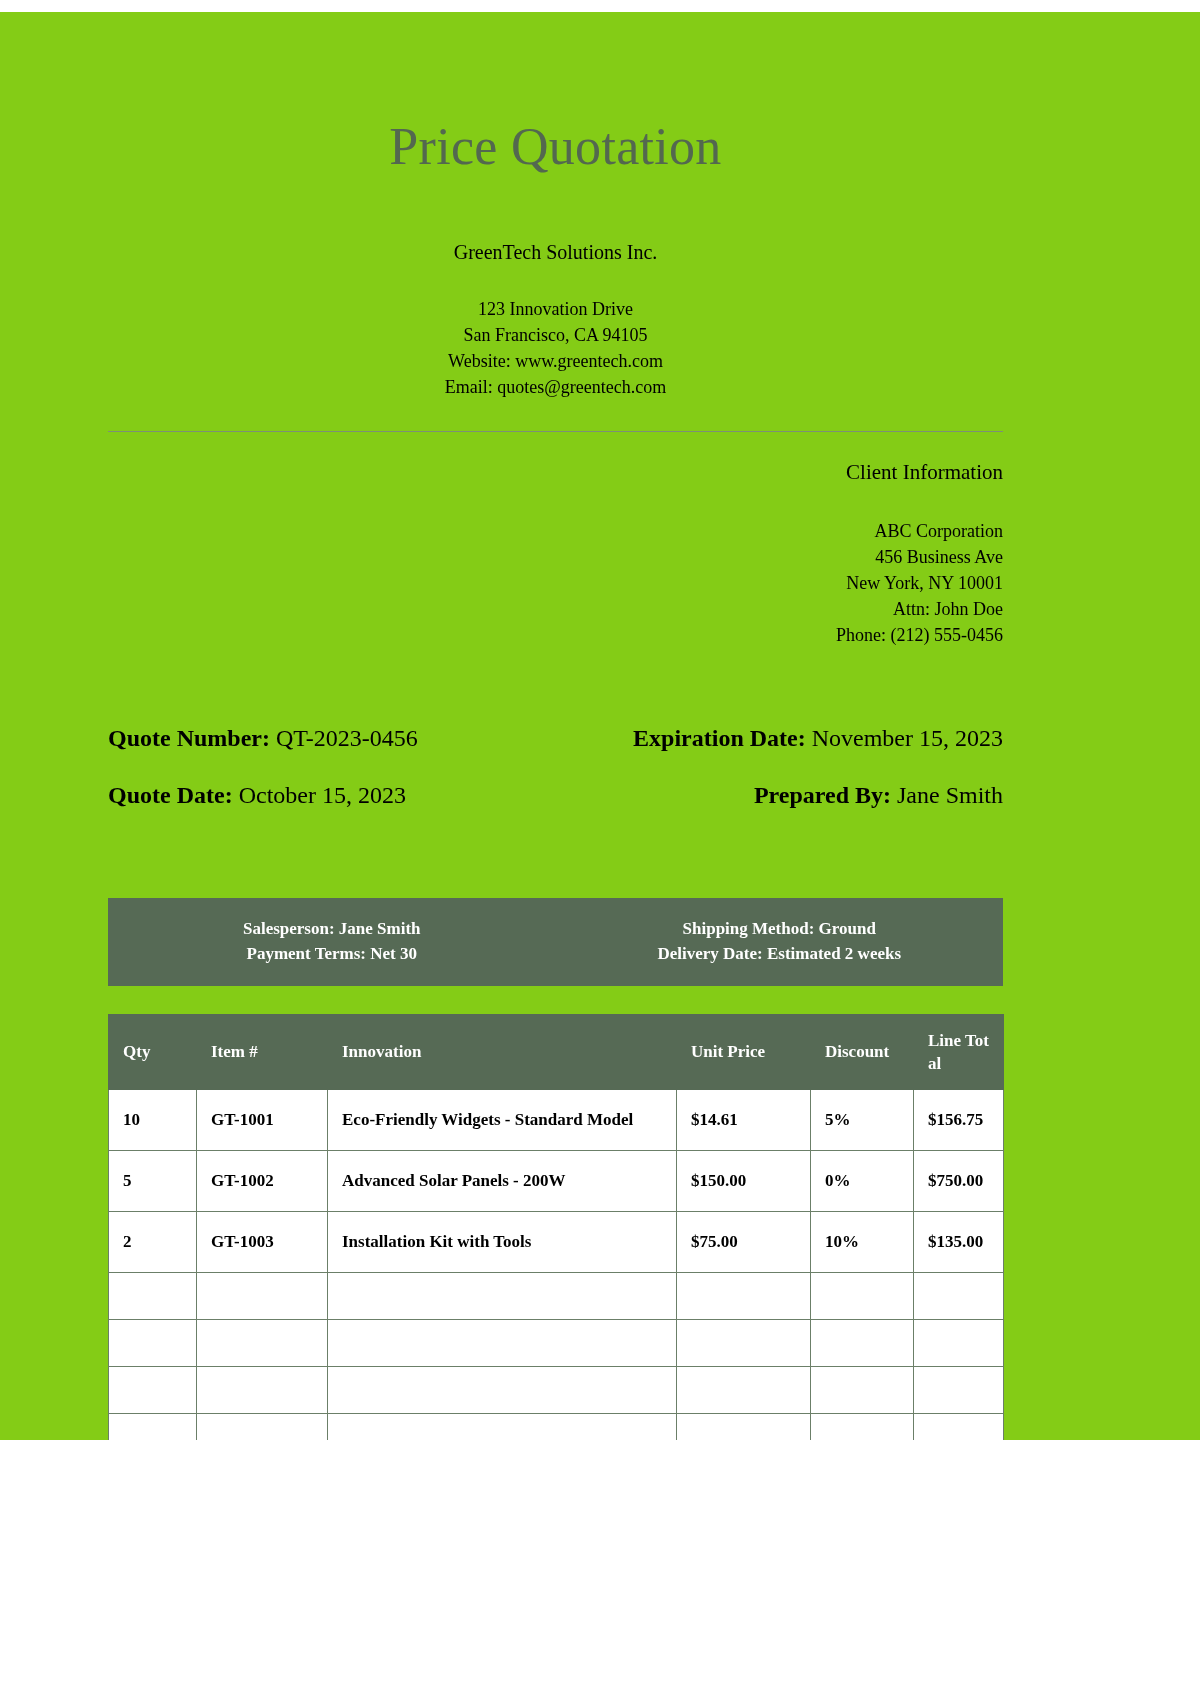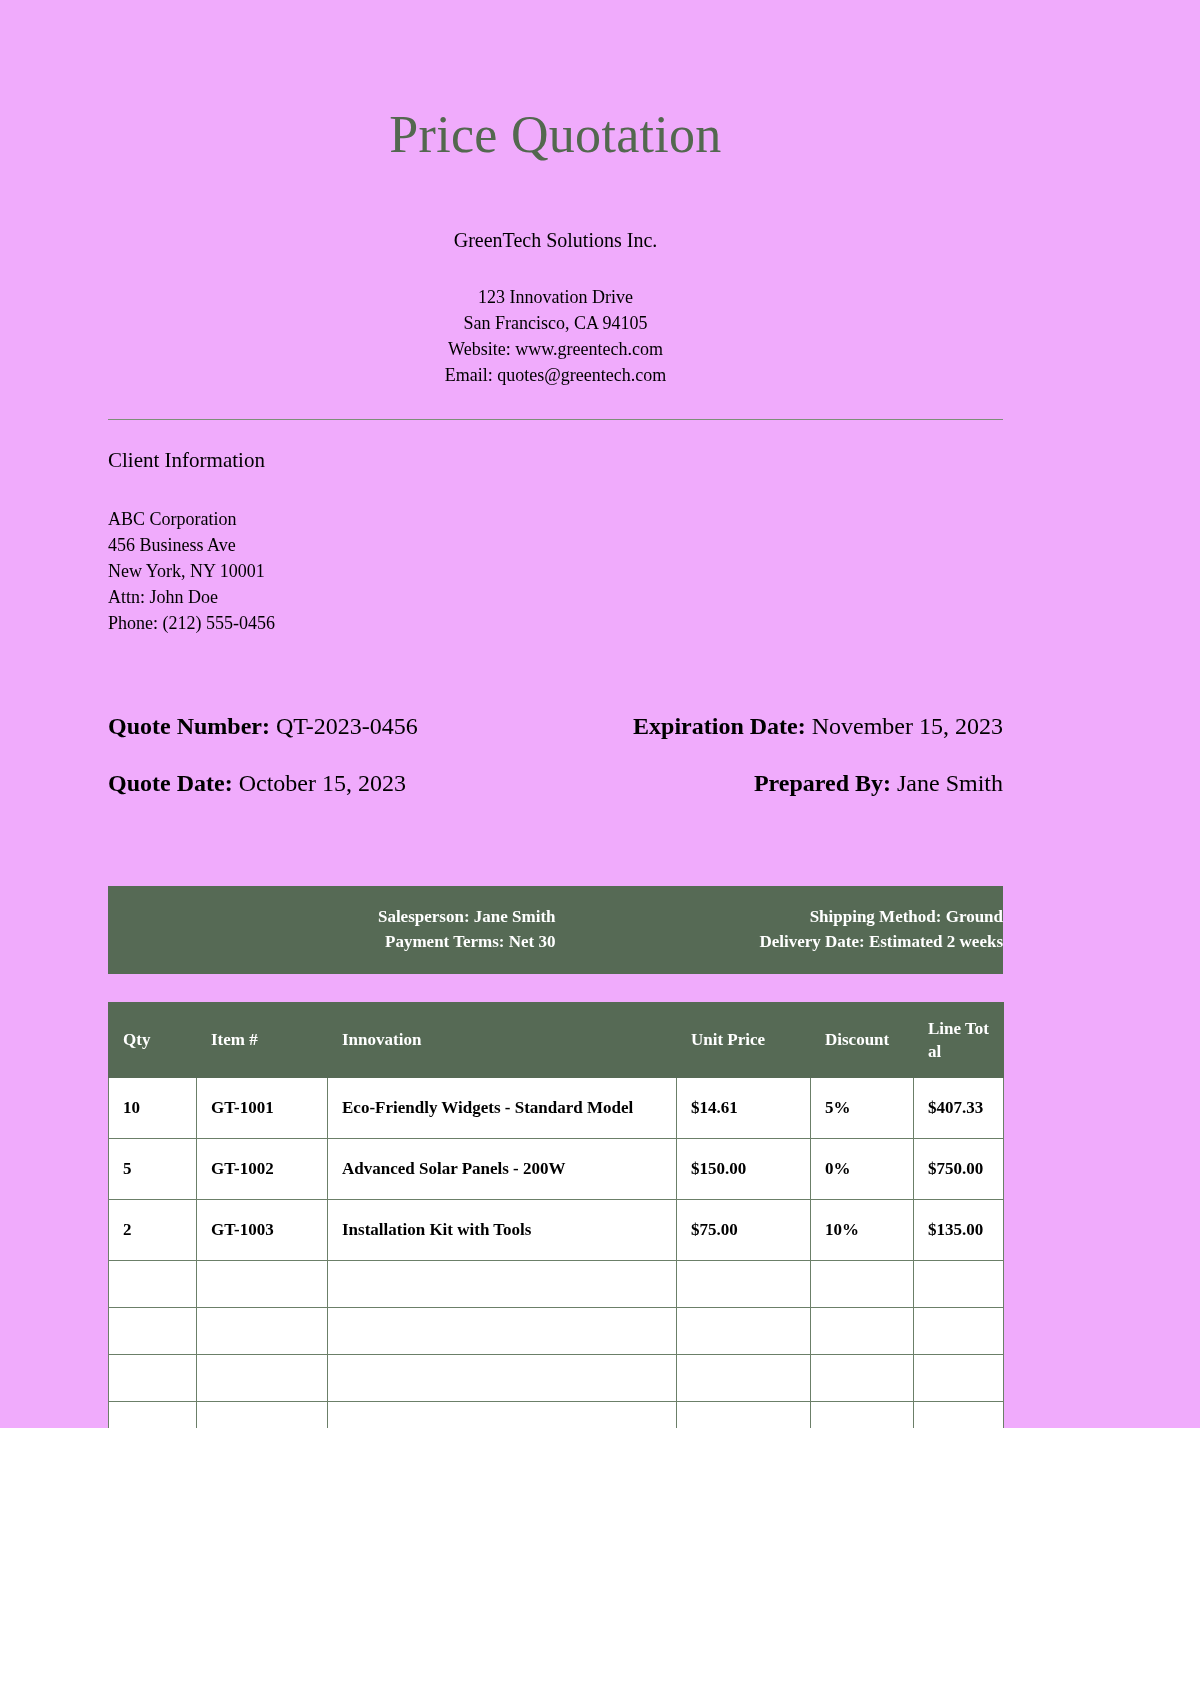--- a/index.html
+++ b/index.html
@@ -9,22 +9,22 @@
     background: #ffffff;
   }
   body {
     font-family: "Liberation Serif", "DejaVu Serif", serif;
     color: #000000;
   }
   .page {
     position: relative;
     width: 1200px;
     height: 1428px;
-    margin: 0 auto;
-    background: #f0abfc;
+    margin: 12px auto;
+    background: #84cc16;
     overflow: hidden;
     box-sizing: border-box;
   }
   .content {
     position: absolute;
     left: 108px;
     top: 0;
     width: 895px;
   }
 
@@ -62,21 +62,21 @@
   
   .divider {
     border: none;
     border-top: 1px solid #7d8f78;
     margin: 31px 0 0 0;
     height: 0;
   }
 
   
   .client-block {
-    text-align: left;
+    text-align: right;
     margin-top: 27px;
   }
   .client-heading {
     font-size: 21px;
     font-weight: 400;
     line-height: 1.3;
   }
   .client-lines {
     margin-top: 31px;
     font-size: 18px;
@@ -115,21 +115,21 @@
   .info-banner {
     margin-top: 91px;
     background: #566A55;
     color: #ffffff;
     display: flex;
     padding: 18px 0 20px 0;
     box-sizing: border-box;
   }
   .info-col {
     flex: 1 1 50%;
-    text-align: right;
+    text-align: center;
     font-size: 17px;
     font-weight: bold;
     line-height: 25px;
   }
   .info-col div {
     line-height: 25px;
     white-space: nowrap;
   }
 
   
@@ -261,21 +261,21 @@
           <th>Line Total</th>
         </tr>
       </thead>
       <tbody id="items-body">
           <tr>
             <td>10</td>
             <td>GT-1001</td>
             <td>Eco-Friendly Widgets - Standard Model</td>
             <td>$14.61</td>
             <td>5%</td>
-            <td>$407.33</td>
+            <td>$156.75</td>
           </tr>
           <tr>
             <td>5</td>
             <td>GT-1002</td>
             <td>Advanced Solar Panels - 200W</td>
             <td>$150.00</td>
             <td>0%</td>
             <td>$750.00</td>
           </tr>
           <tr>

